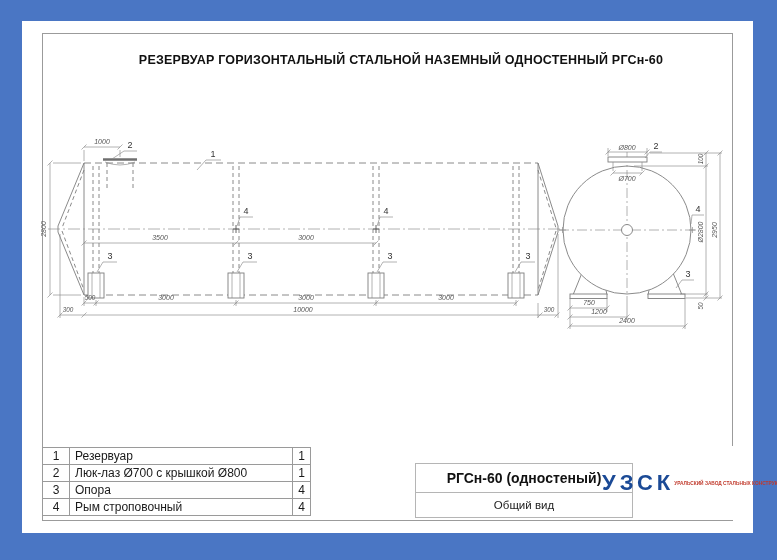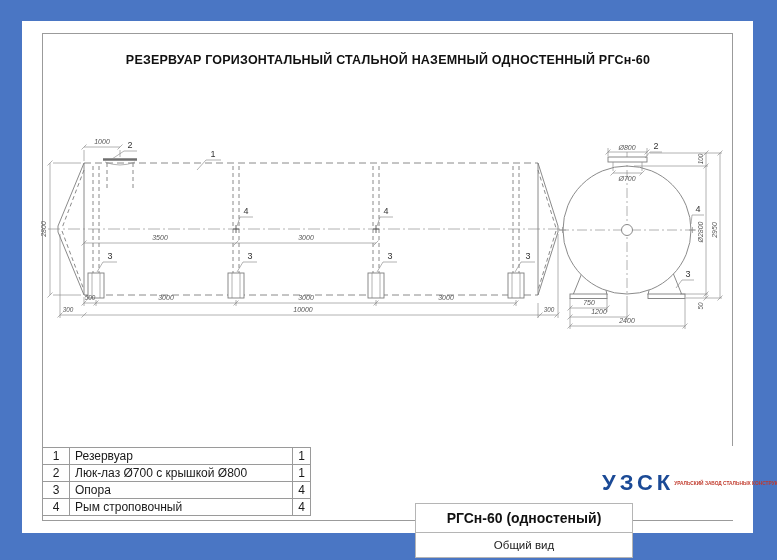--- a/index.html
+++ b/index.html
@@ -8,36 +8,36 @@
     --logo-icon-blue:#3570c0;
     --logo-red:#c0392b;
     --line-gray:#7d7d7d;
   }
   html,body{margin:0;padding:0;}
   body{font-family:"Liberation Sans",sans-serif;}
   .canvas{position:relative;width:777px;height:560px;background:var(--frame-blue);overflow:hidden;}
   .page{position:absolute;left:22px;top:21px;width:731px;height:512px;background:#ffffff;}
   .frame{position:absolute;left:42px;top:33px;width:691px;height:488px;border:1px solid #9b9b9b;box-sizing:border-box;}
   .sheet-title{position:absolute;left:42px;top:53px;width:692px;text-align:center;
-    font-size:12.5px;font-weight:bold;color:#111;letter-spacing:0.2px;}
+    font-size:12.5px;font-weight:bold;color:#111;letter-spacing:0.2px;padding-left:13px;}
   svg.draw{position:absolute;left:0;top:0;}
   .ln{stroke:var(--line-gray);stroke-width:0.9;fill:none;}
   .lnthin{stroke:#8a8a8a;stroke-width:0.65;fill:none;}
   .white{fill:#ffffff;}
   .dim{font-family:"Liberation Sans",sans-serif;font-style:italic;font-size:7px;fill:#555;text-anchor:middle;}
   .dimsm{font-size:6.3px;}
   .co{font-family:"Liberation Sans",sans-serif;font-size:9px;fill:#333;text-anchor:middle;}
   
   .ptable{position:absolute;left:42px;top:447px;border-collapse:collapse;background:#fff;}
   .ptable td{border:1px solid #9a9a9a;height:16px;font-size:12px;color:#1a1a1a;padding:0 5px;white-space:nowrap;}
   .ptable td.cnum{width:26px;text-align:center;padding:0;}
   .ptable td.cname{width:212px;text-align:left;}
   .ptable td.cqty{width:17px;text-align:center;padding:0;}
   
-  .tblock{position:absolute;left:415px;top:463px;width:218px;background:#fff;border:1px solid #b5b5b5;box-sizing:border-box;margin-top:40px;}
+  .tblock{position:absolute;left:415px;top:463px;width:218px;background:#fff;border:1px solid #b5b5b5;box-sizing:border-box;}
   .tblock .model{height:28px;line-height:28px;text-align:center;font-size:14px;font-weight:bold;color:#111;border-bottom:1px solid #b5b5b5;}
   .tblock .view{height:24px;line-height:24px;text-align:center;font-size:11.5px;color:#222;}
   
   .logo{position:absolute;left:646px;top:446px;width:94px;height:74px;background:#fff;
     display:flex;flex-direction:row;align-items:center;justify-content:center;}
   .logo .abbr{font-size:22px;font-weight:bold;color:var(--logo-blue);letter-spacing:4px;margin-left:4px;line-height:20px;}
   .logo .tagline{font-size:4.8px;font-weight:bold;color:var(--logo-red);white-space:nowrap;margin-top:1px;}
 </style>
 </head>
 <body>

